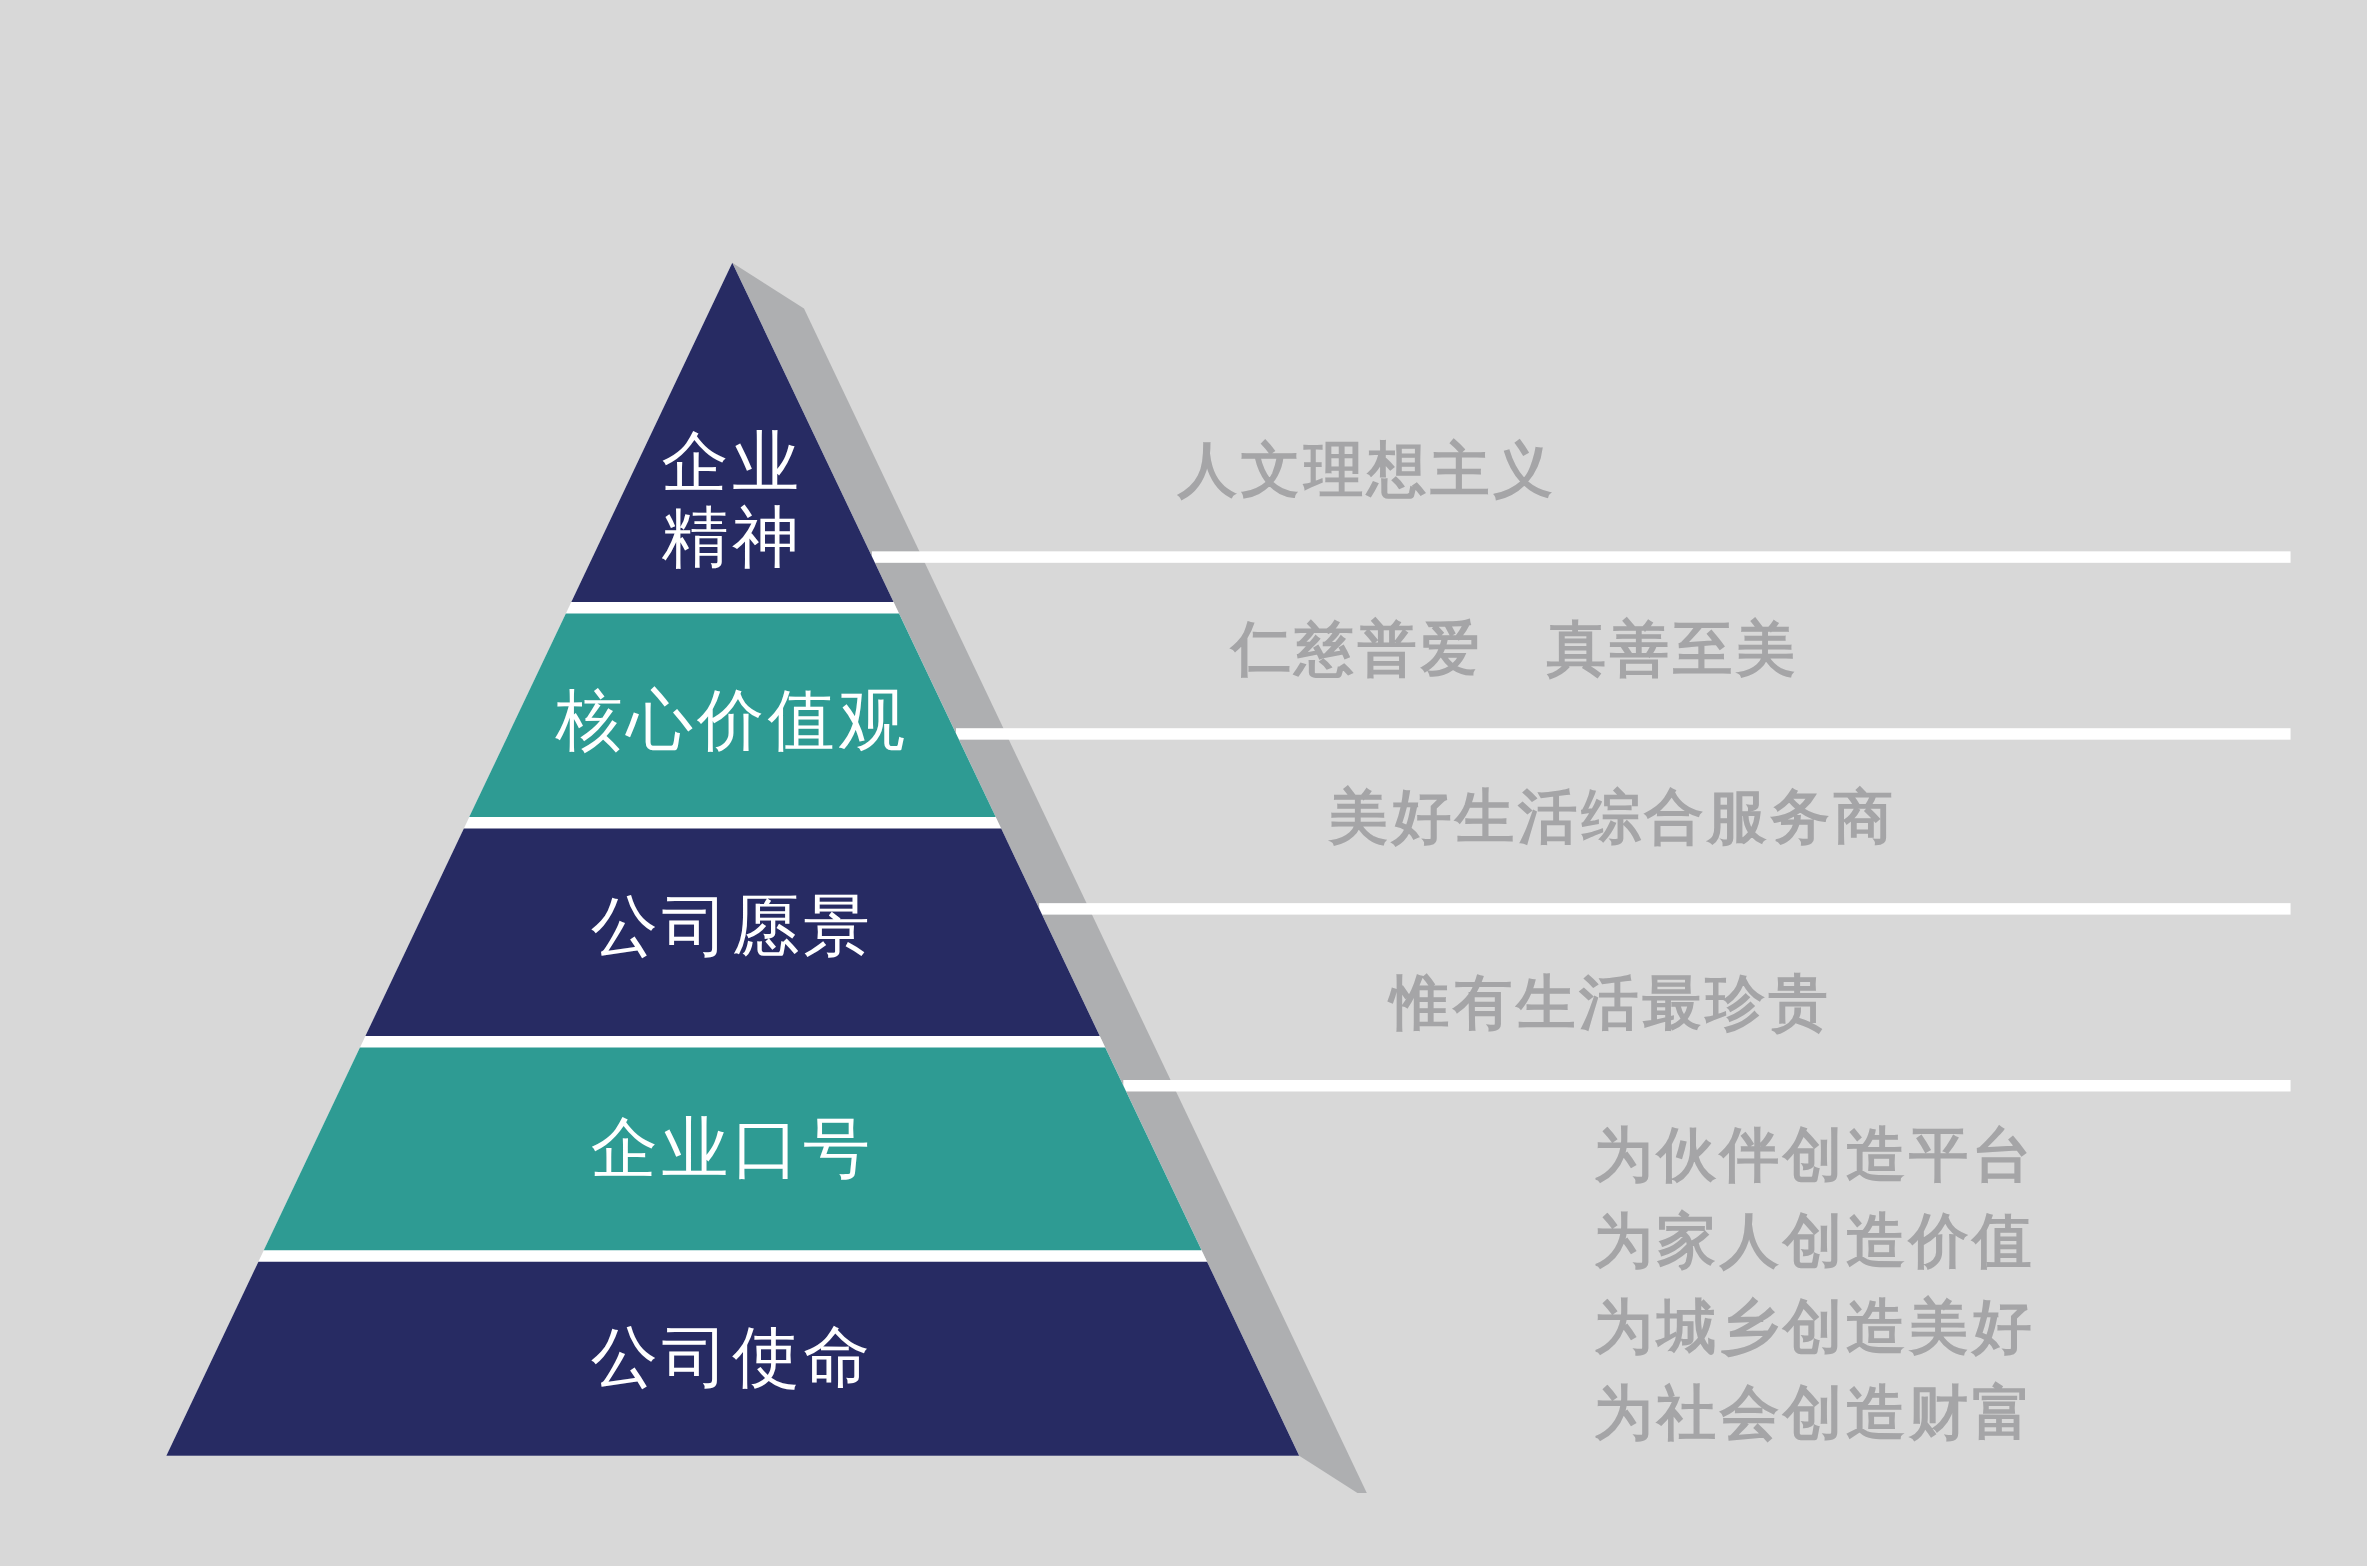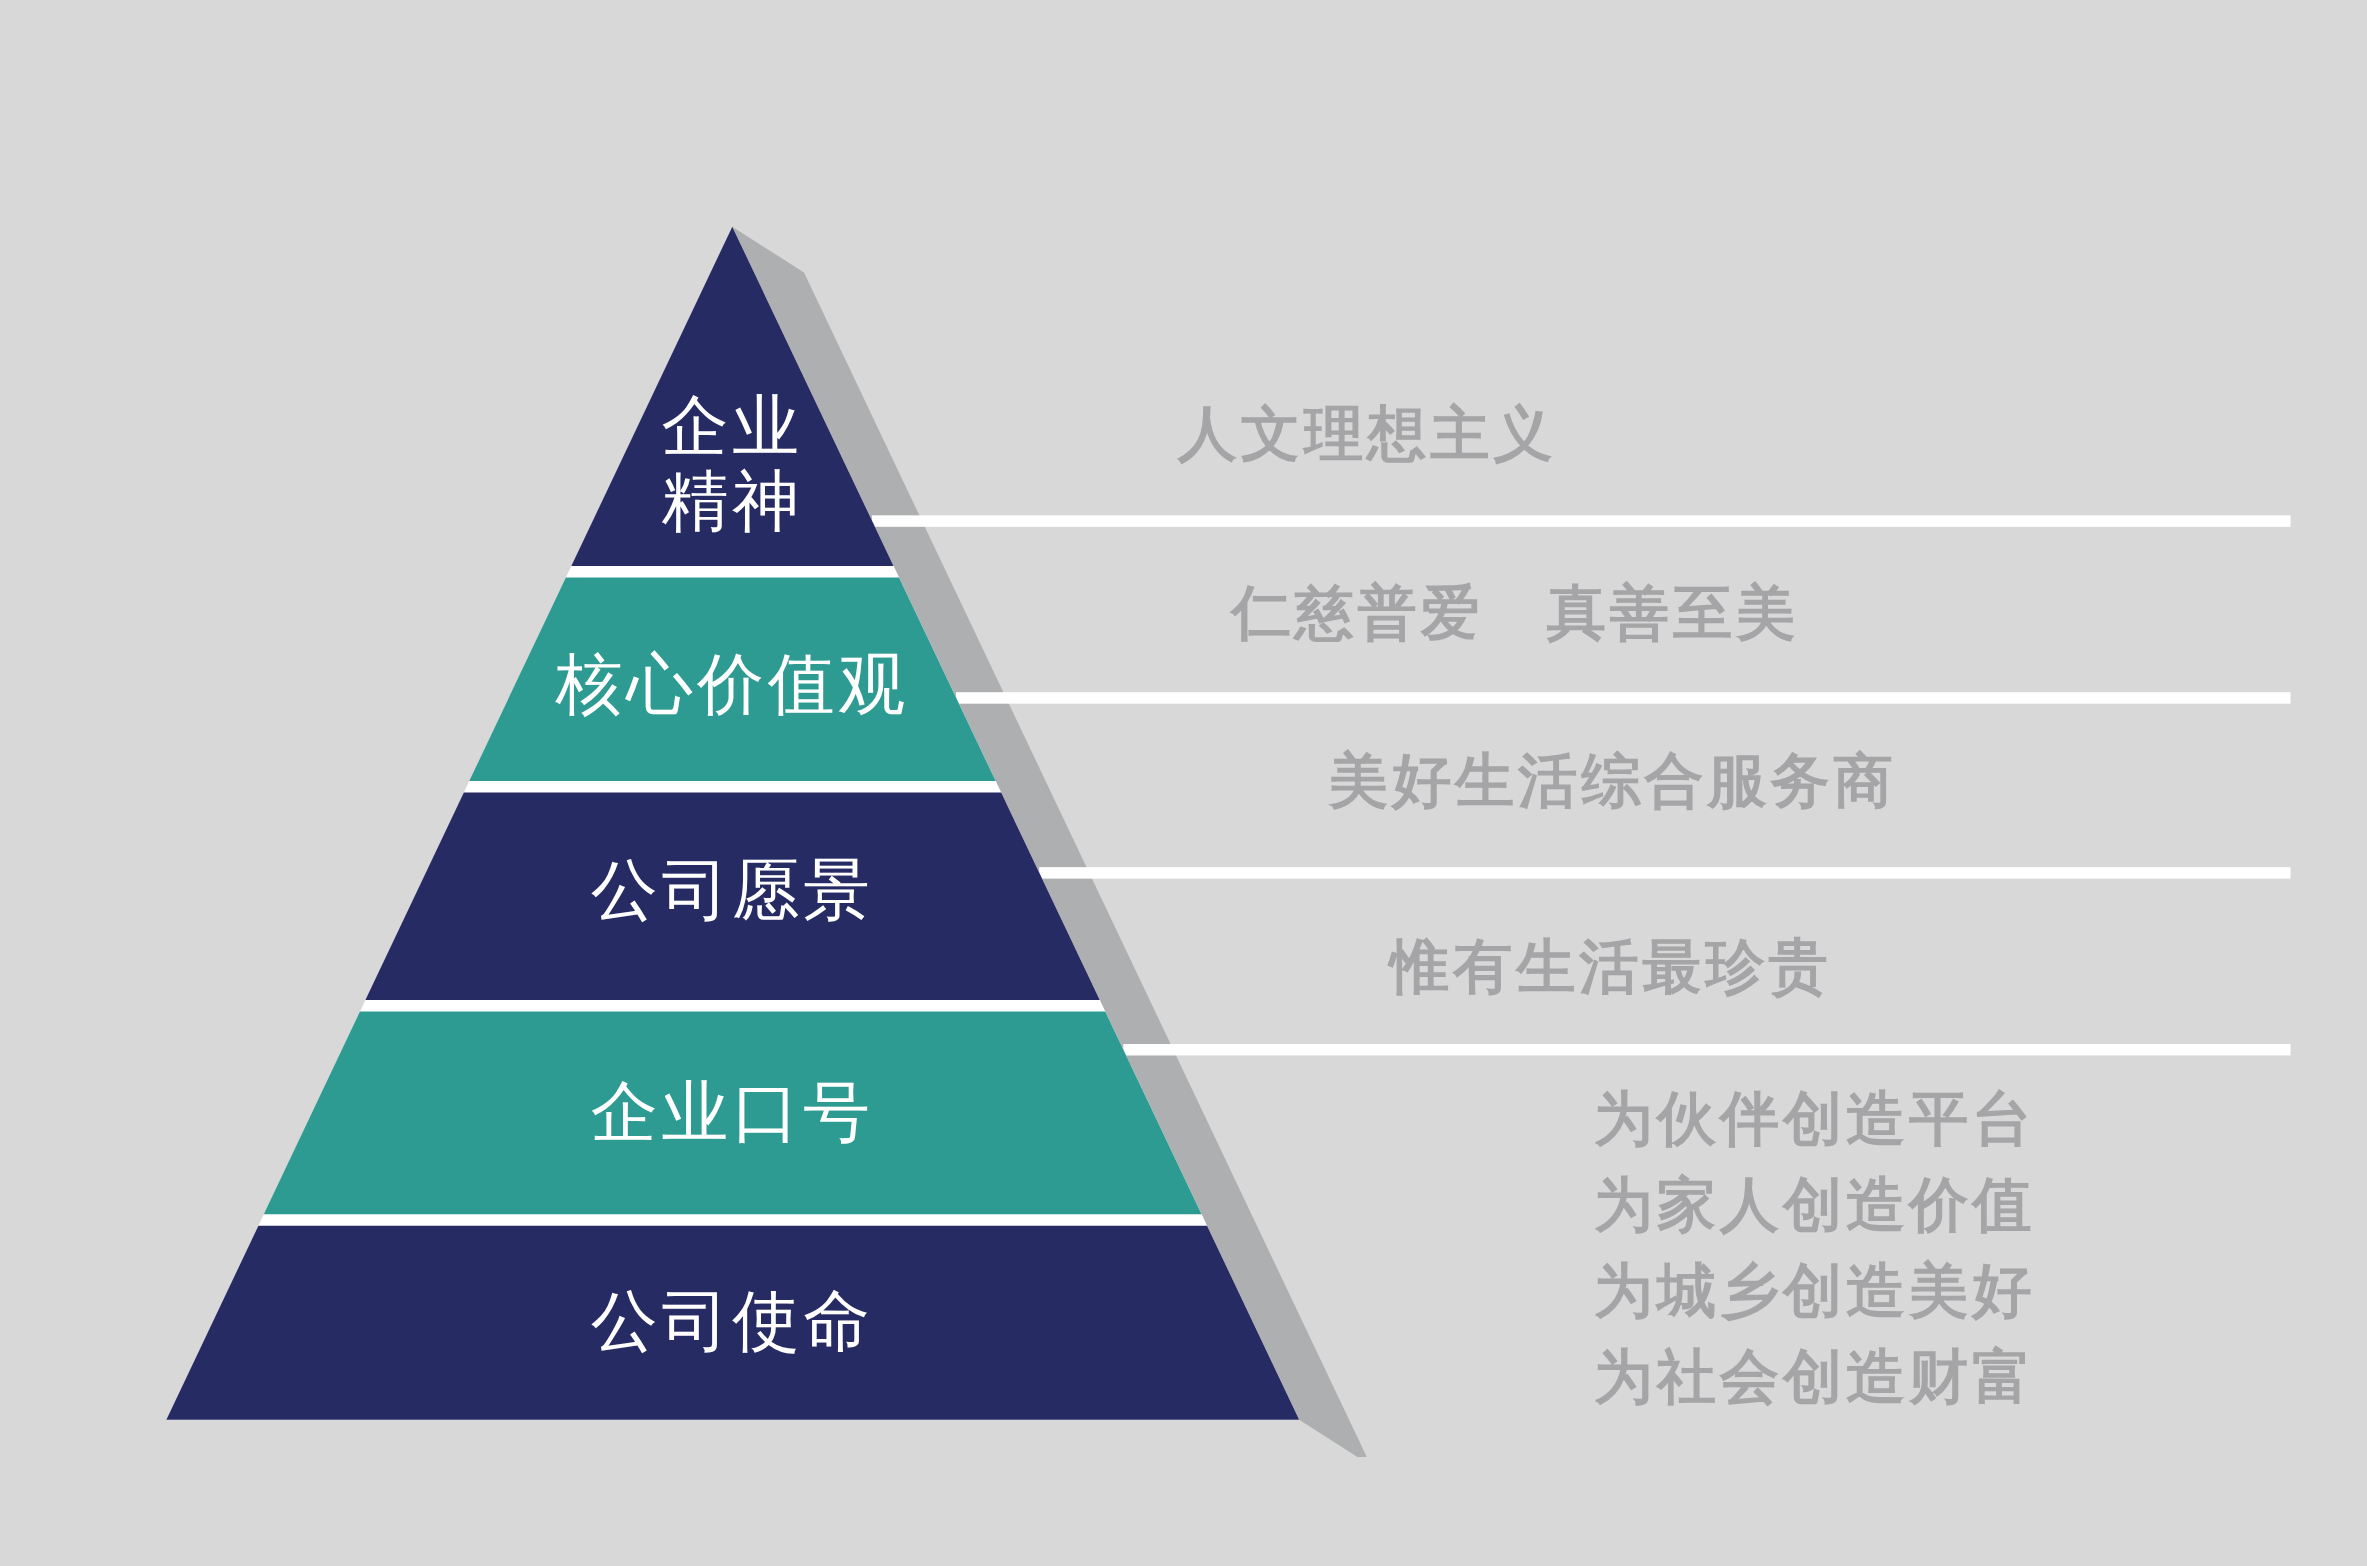--- a/index.html
+++ b/index.html
@@ -6,20 +6,21 @@
     margin: 0;
     padding: 0;
     background: #d8d8d8;
   }
   .stage {
     position: relative;
     width: 2368px;
     height: 1457px;
     overflow: hidden;
     font-family: "DejaVu Sans", "Liberation Sans", sans-serif;
+    margin-top: 36px;
   }
   svg { display: block; }
   .level-label {
     fill: #ffffff;
     font-family: "DejaVu Sans", "Liberation Sans", sans-serif;
     font-size: 70px;
     font-weight: 400;
     letter-spacing: 4px;
     text-anchor: middle;
   }

